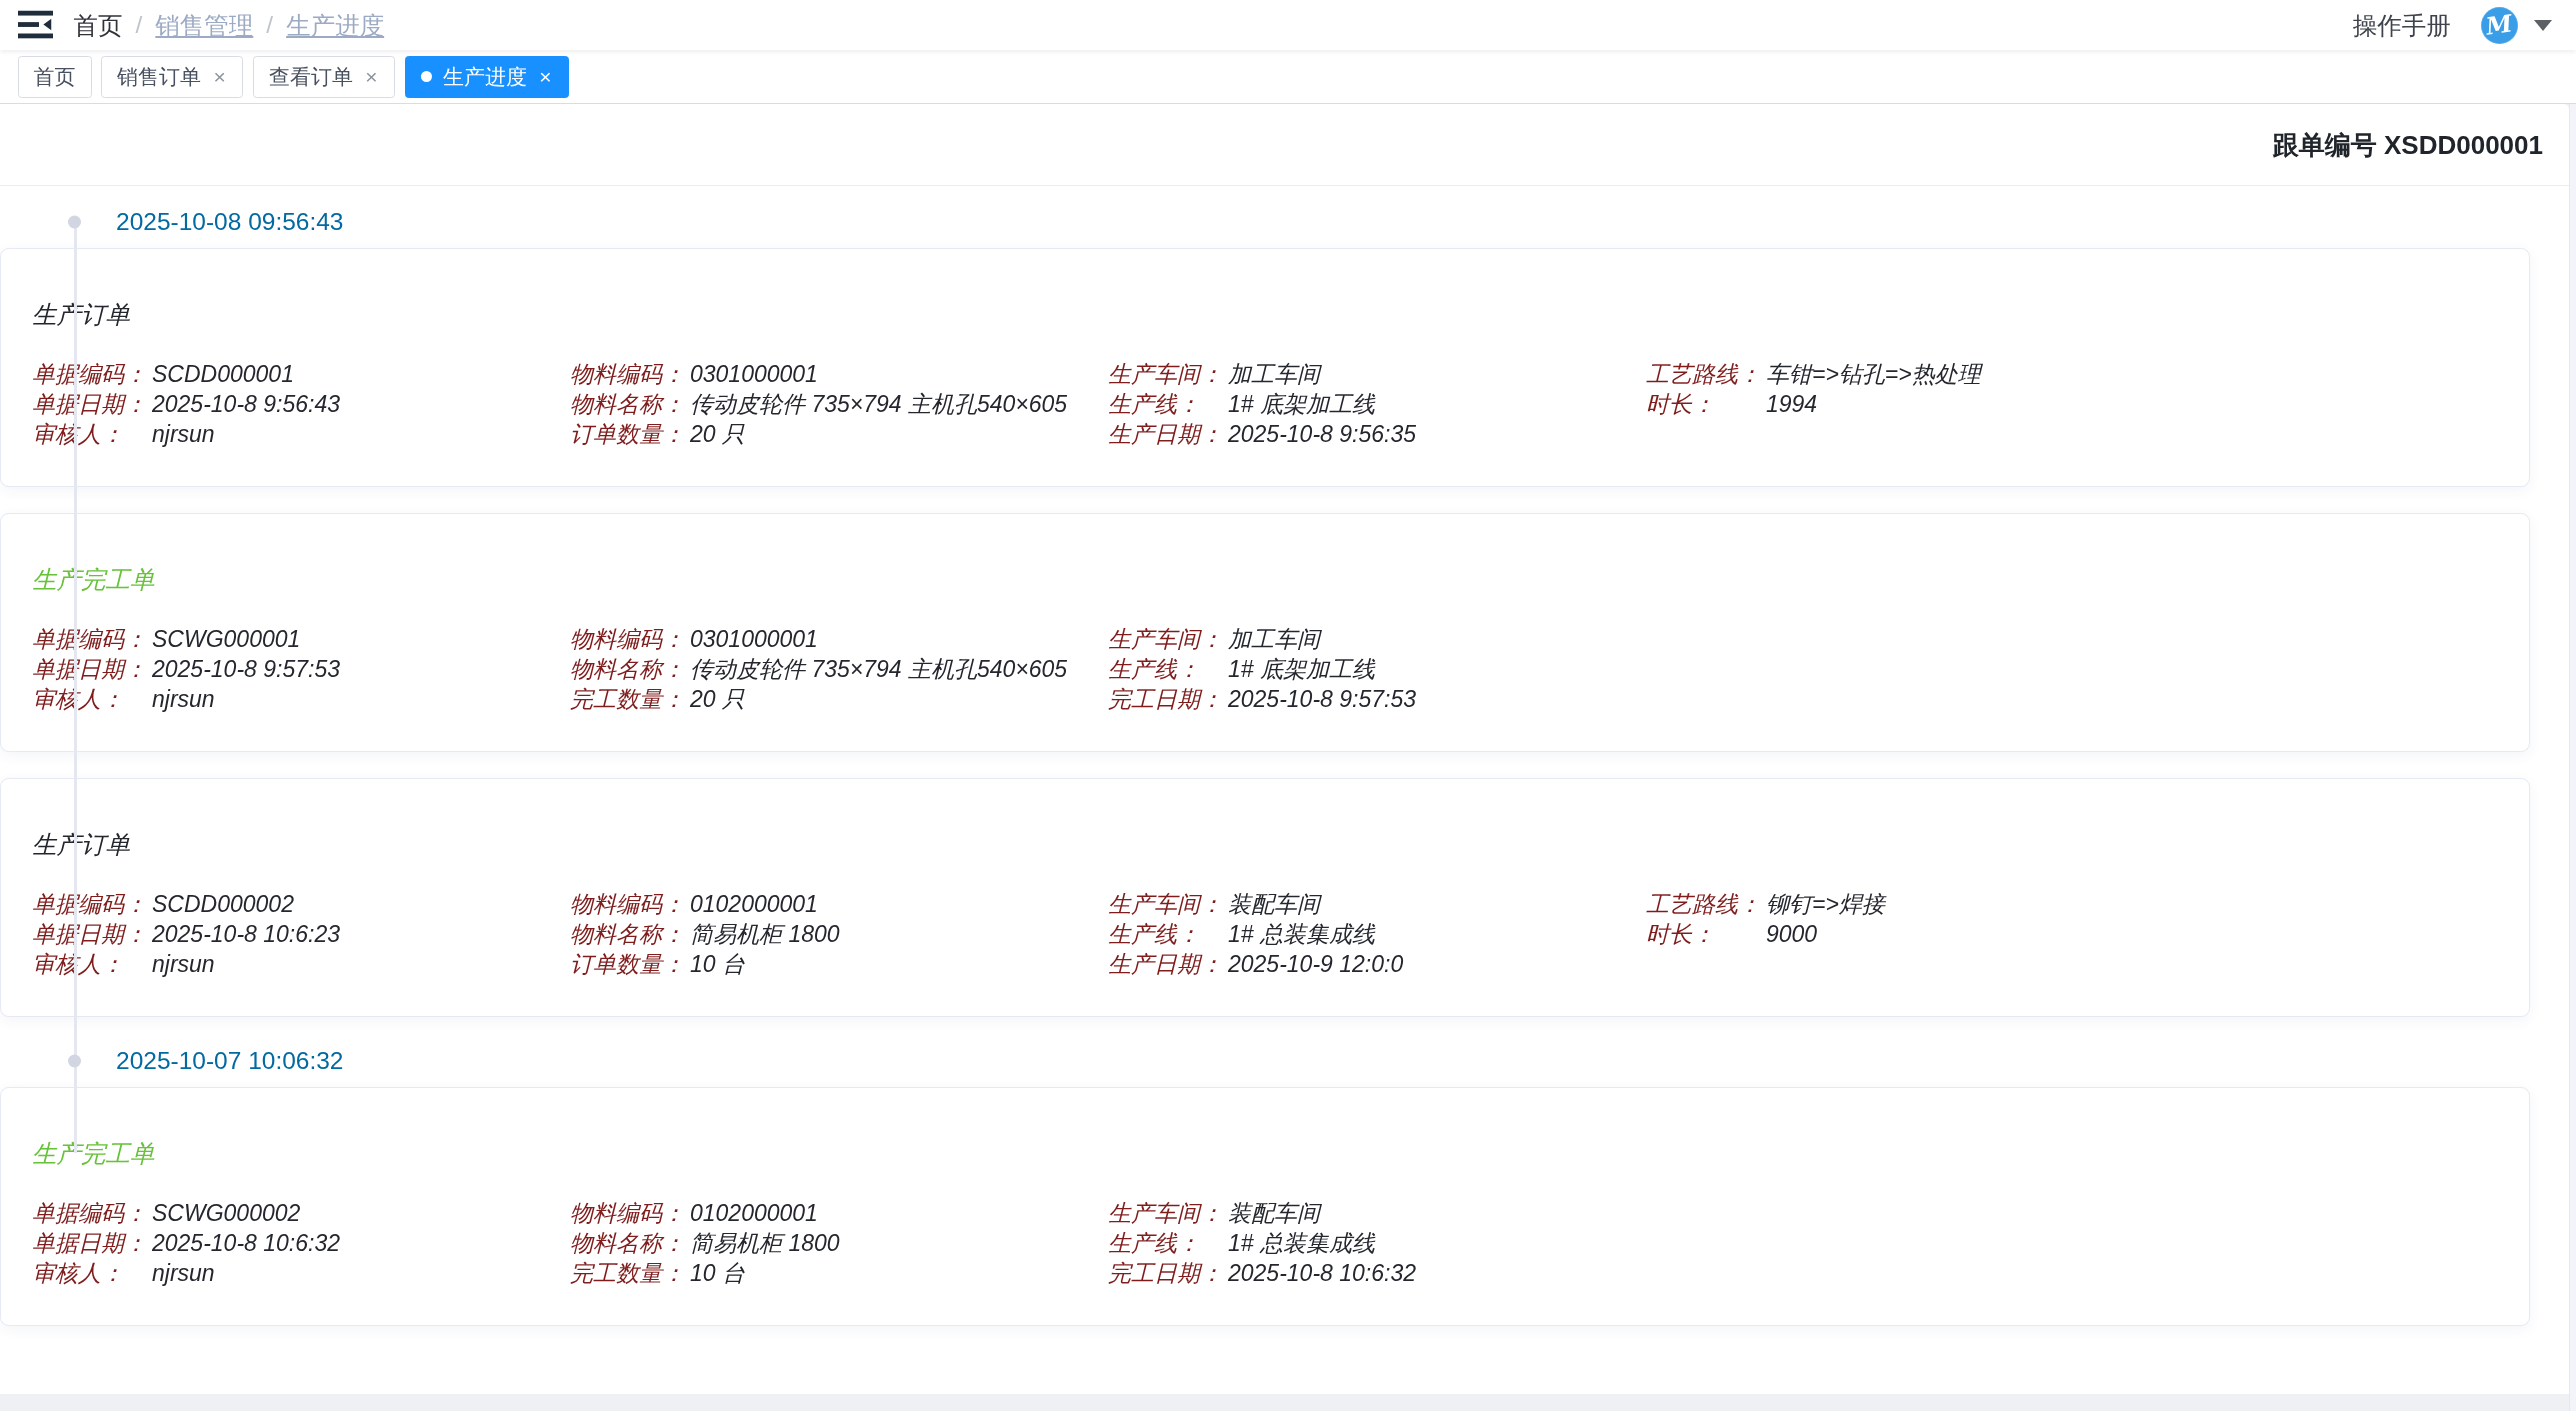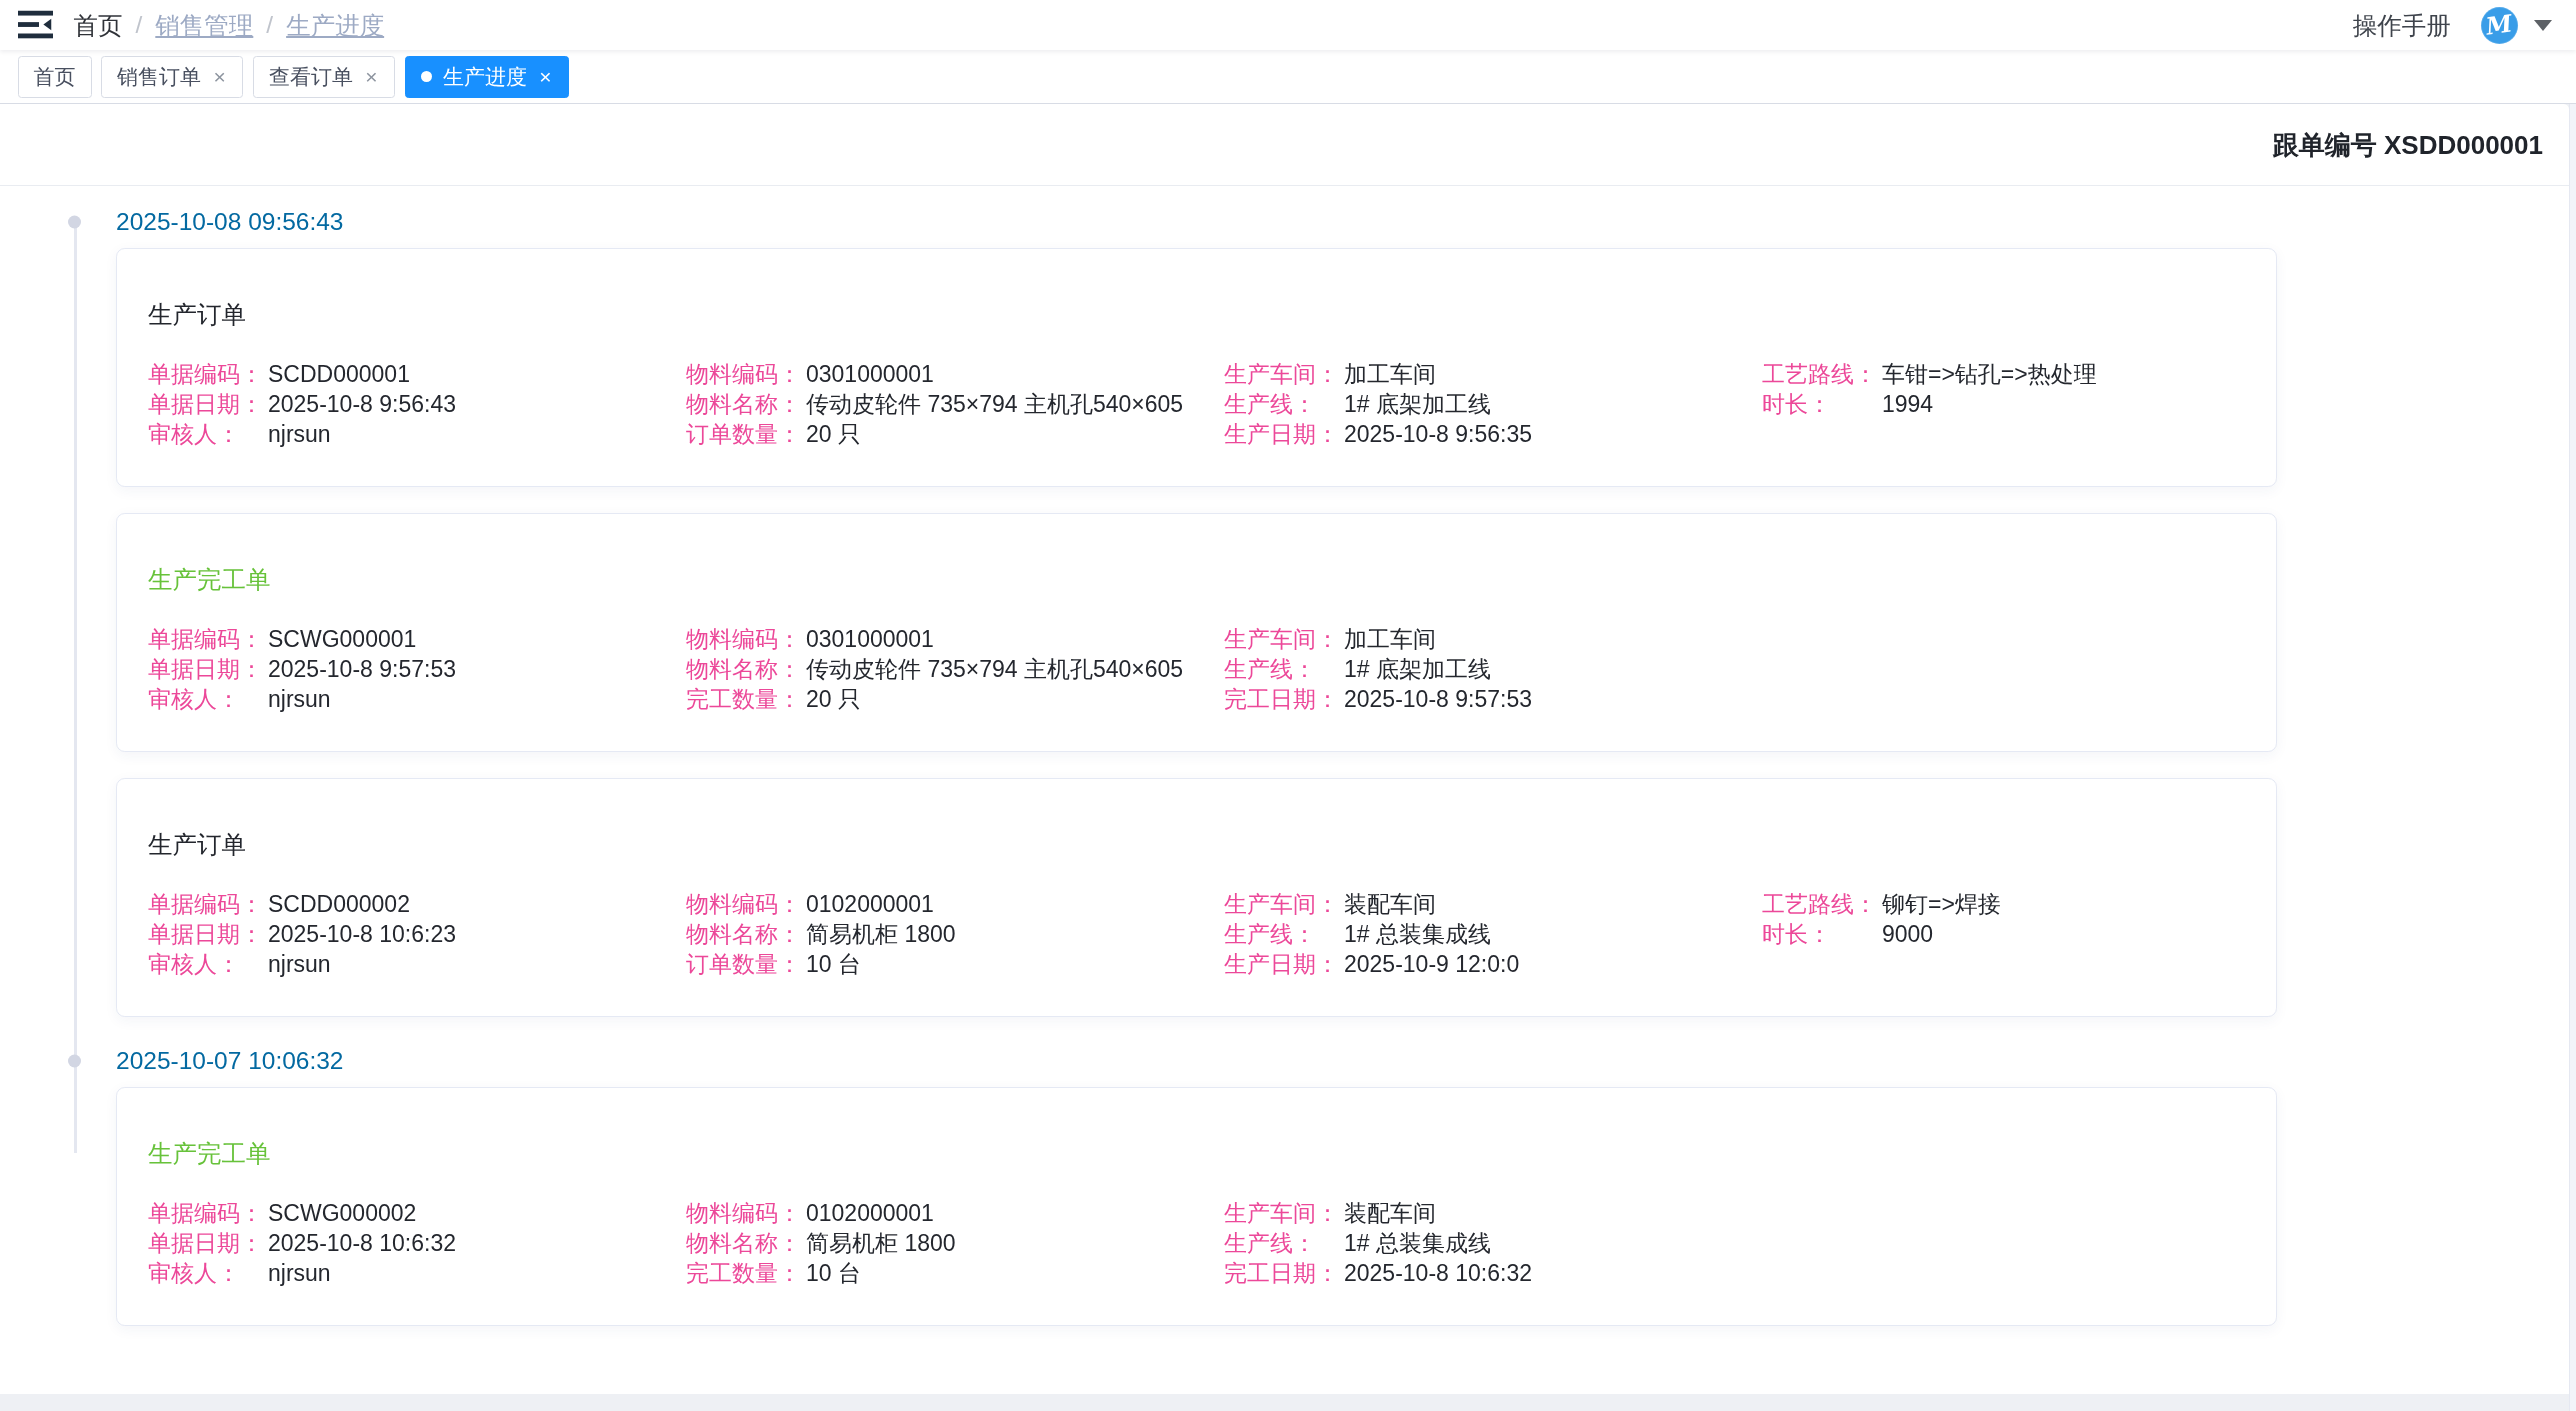--- a/index.html
+++ b/index.html
@@ -67,30 +67,31 @@
   
   .timeline { position:relative; padding:19px 0 8.8px; }
   .tl-line { position:absolute; width:2.6px; background:#e4e7f0; z-index:0; }
   .tl-head { position:relative; height:35px; display:flex; align-items:center; padding-left:116px; margin-bottom:8.8px; }
   .tl-dot {
     position:absolute; left:68px; top:50%; transform:translateY(-50%);
     width:13px; height:13px; border-radius:50%; background:#d2d6e3; z-index:1;
   }
   .tl-time { font-size:24.5px; color:#0369a1; }
   .tl-card {
-    margin-left:116px; margin-bottom:26px; width:2161px; background:#fff;
+    margin-bottom:26px; width:2530px; background:#fff;
     border:1.8px solid #e5e9f4; border-radius:8.8px;
     box-shadow:0 3.5px 12.3px rgba(40,60,110,.05);
     padding:49px 31px 37px;
+    font-style:italic;
   }
   .card-title { font-size:24.5px; color:#23262d; margin-bottom:28px; }
   .card-title.green { color:var(--success,#67c23a); }
   .card-grid { display:grid; grid-template-columns:538px 538px 538px auto; }
   .field { display:flex; font-size:23px; line-height:30px; white-space:nowrap; }
-  .f-label { width:120px; flex:none; color:#ec4899; }
+  .f-label { width:120px; flex:none; color:#7f1d1d; }
   .f-value { color:#24272e; }
 
   
   .scroll-track {
     position:absolute; top:104px; right:0; width:7px; height:1307px;
     background:#f2f4f9; border-left:0.9px solid #e5e8f1;
   }
 </style>
 </head>
 <body>

